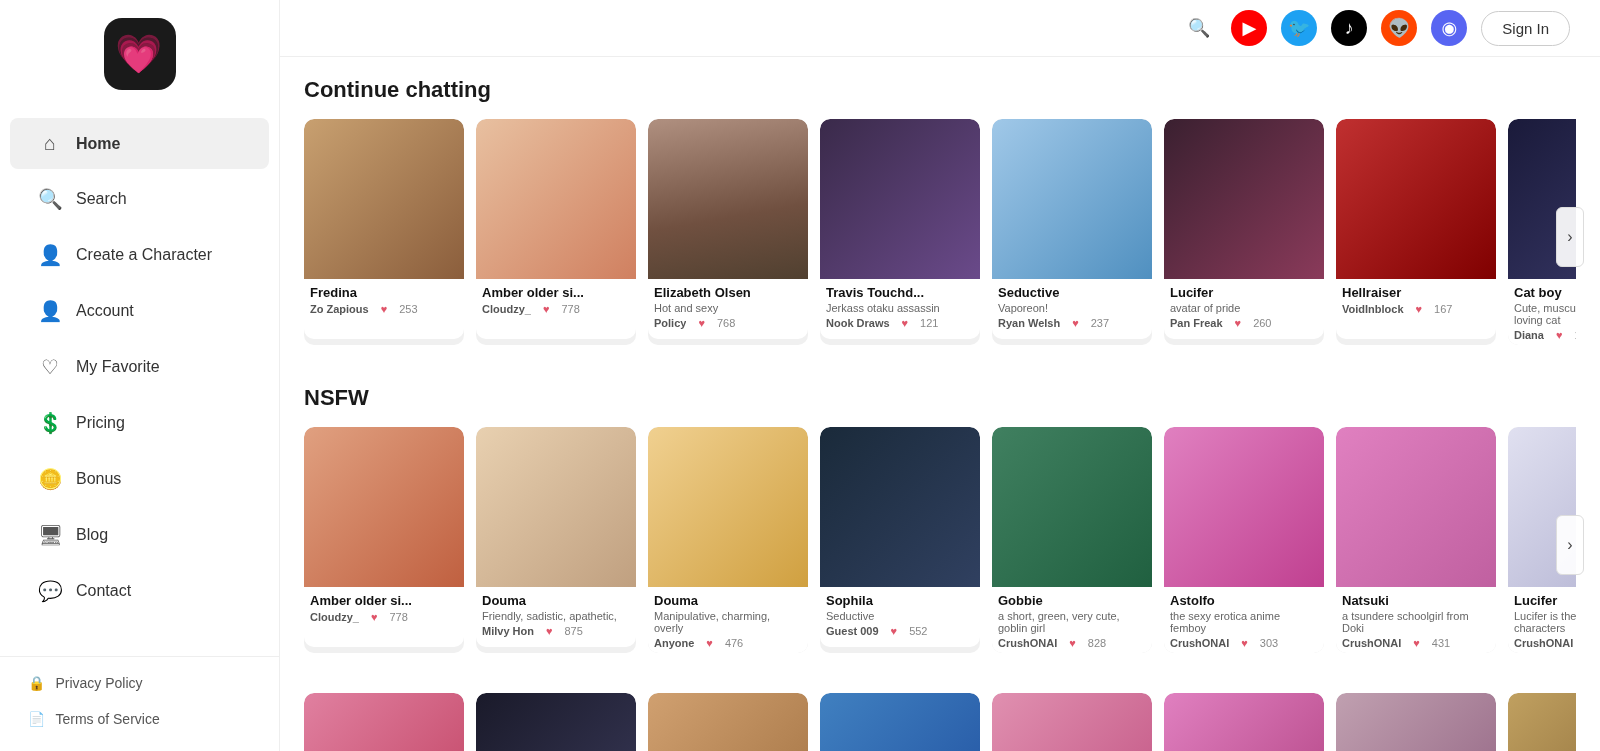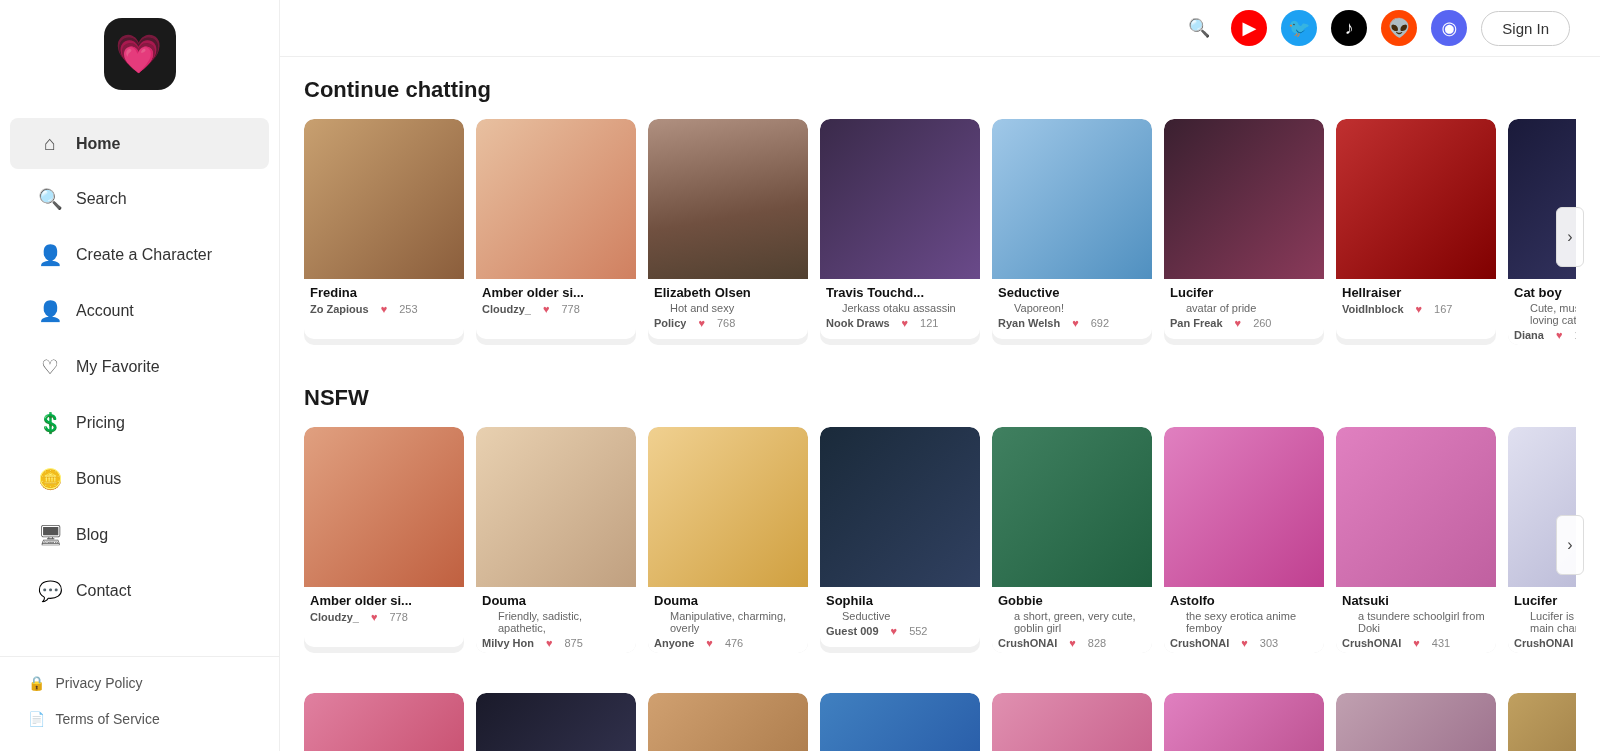--- a/index.html
+++ b/index.html
@@ -172,21 +172,20 @@
       text-overflow: ellipsis;
     }
     .card-desc {
       font-size: 11px;
       color: #666;
       margin-top: 2px;
       display: -webkit-box;
       -webkit-line-clamp: 2;
       -webkit-box-orient: vertical;
       overflow: hidden;
-      margin-left: 16px;
     }
     .card-meta {
       display: flex;
       align-items: center;
       gap: 12px;
       font-size: 11px;
       color: #888;
       margin-top: 3px;
     }
     .card-author {
@@ -371,21 +370,21 @@
       </div>
           </div>
           <div class="card">
       <div class="card-img c5"></div>
       <div class="card-info">
         <div class="card-name">Seductive</div>
         <div class="card-desc">Vaporeon!</div>
         <div class="card-meta">
           <span class="card-author">Ryan Welsh</span>
           <span class="heart">♥</span>
-                <span>692</span>
+                <span>237</span>
         </div>
       </div>
           </div>
           <div class="card">
       <div class="card-img c6"></div>
       <div class="card-info">
         <div class="card-name">Lucifer</div>
         <div class="card-desc">avatar of pride</div>
         <div class="card-meta">
           <span class="card-author">Pan Freak</span>

